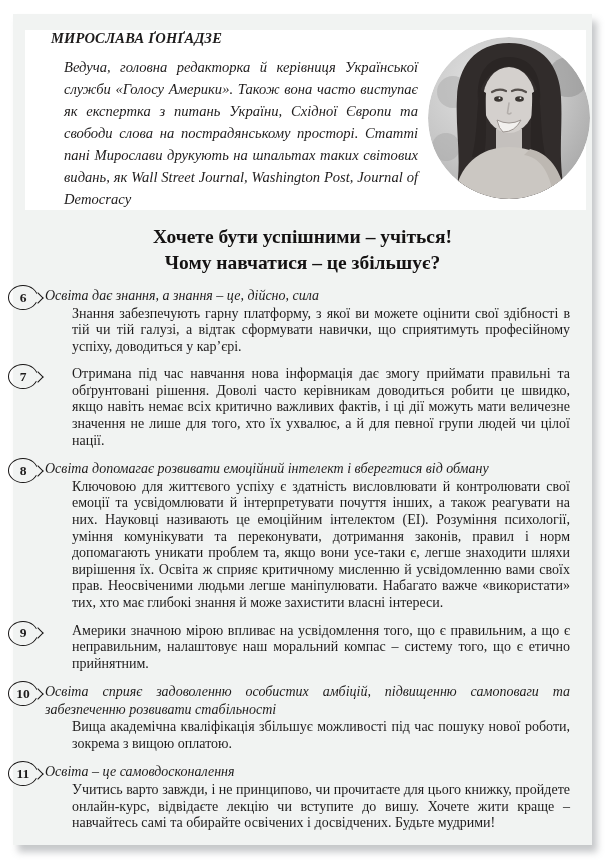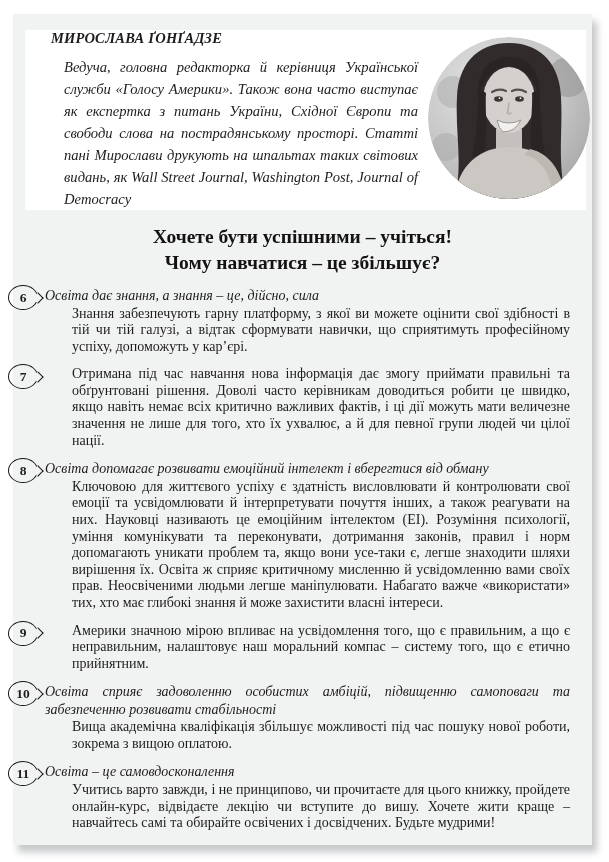--- a/index.html
+++ b/index.html
@@ -183,21 +183,21 @@
   <div class="main-title">
     <div>Хочете бути успішними – учіться!</div>
     <div>Чому навчатися – це збільшує?</div>
   </div>
 
   <div class="items">
 
     <div class="item">
       <div class="badge">6</div>
       <div class="item-heading no-justify">Освіта дає знання, а знання – це, дійсно, сила</div>
-      <div class="item-body">Знання забезпечують гарну платформу, з якої ви можете оцінити свої здібності в тій чи тій галузі, а відтак сформувати навички, що сприятимуть професійному успіху, допоможуть у кар’єрі.</div>
+      <div class="item-body">Знання забезпечують гарну платформу, з якої ви можете оцінити свої здібності в тій чи тій галузі, а відтак сформувати навички, що сприятимуть професійному успіху, доводиться у кар’єрі.</div>
     </div>
 
     <div class="item">
       <div class="badge">7</div>
       <div class="item-body">Отримана під час навчання нова інформація дає змогу приймати правильні та обґрунтовані рішення. Доволі часто керівникам доводиться робити це швидко, якщо навіть немає всіх критично важливих фактів, і ці дії можуть мати величезне значення не лише для того, хто їх ухвалює, а й для певної групи людей чи цілої нації.</div>
     </div>
 
     <div class="item">
       <div class="badge">8</div>
       <div class="item-heading no-justify">Освіта допомагає розвивати емоційний інтелект і вберегтися від обману</div>

